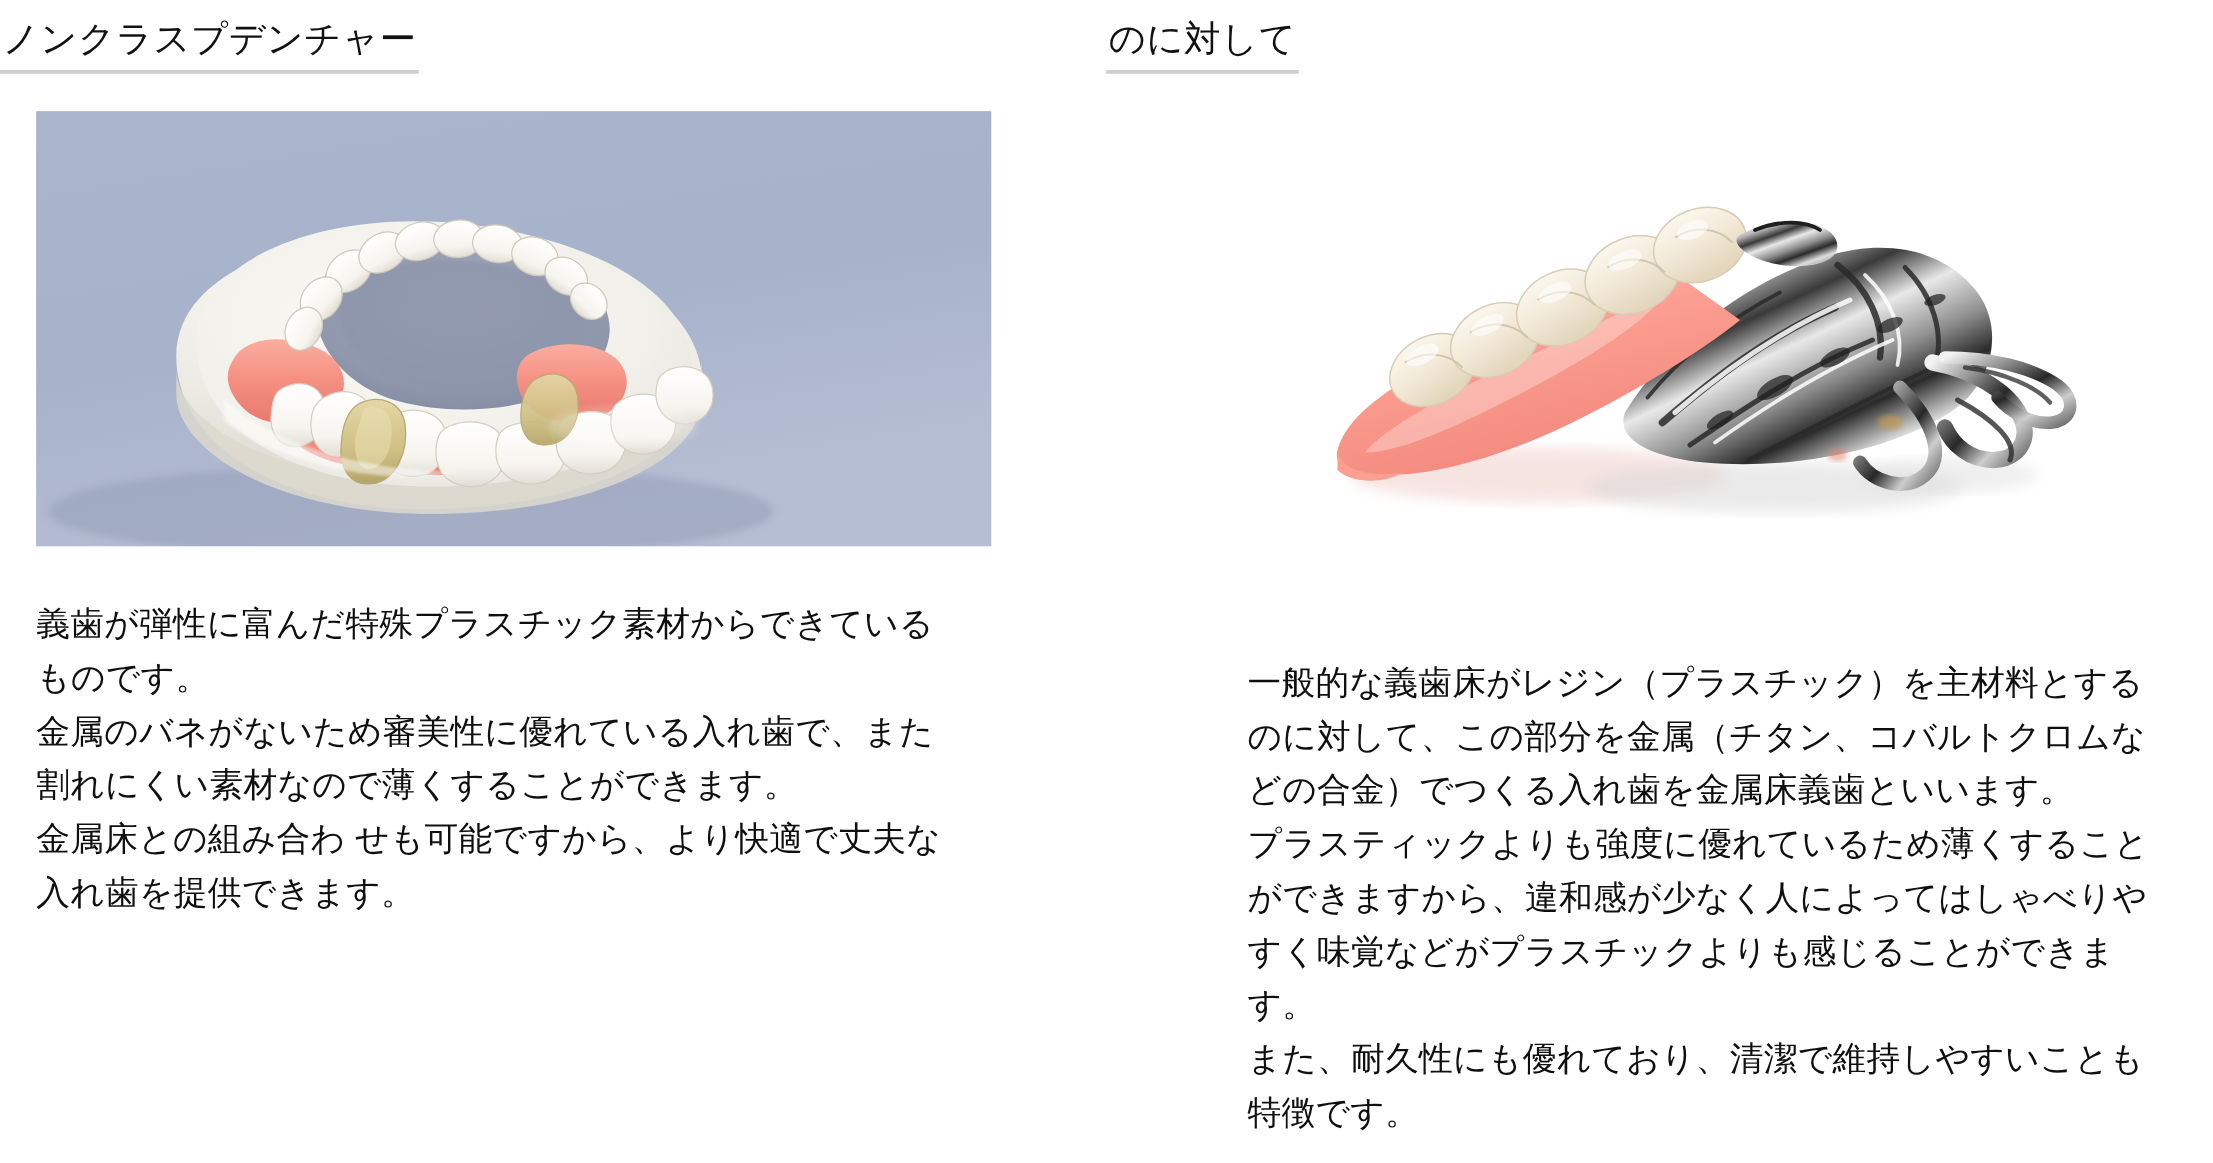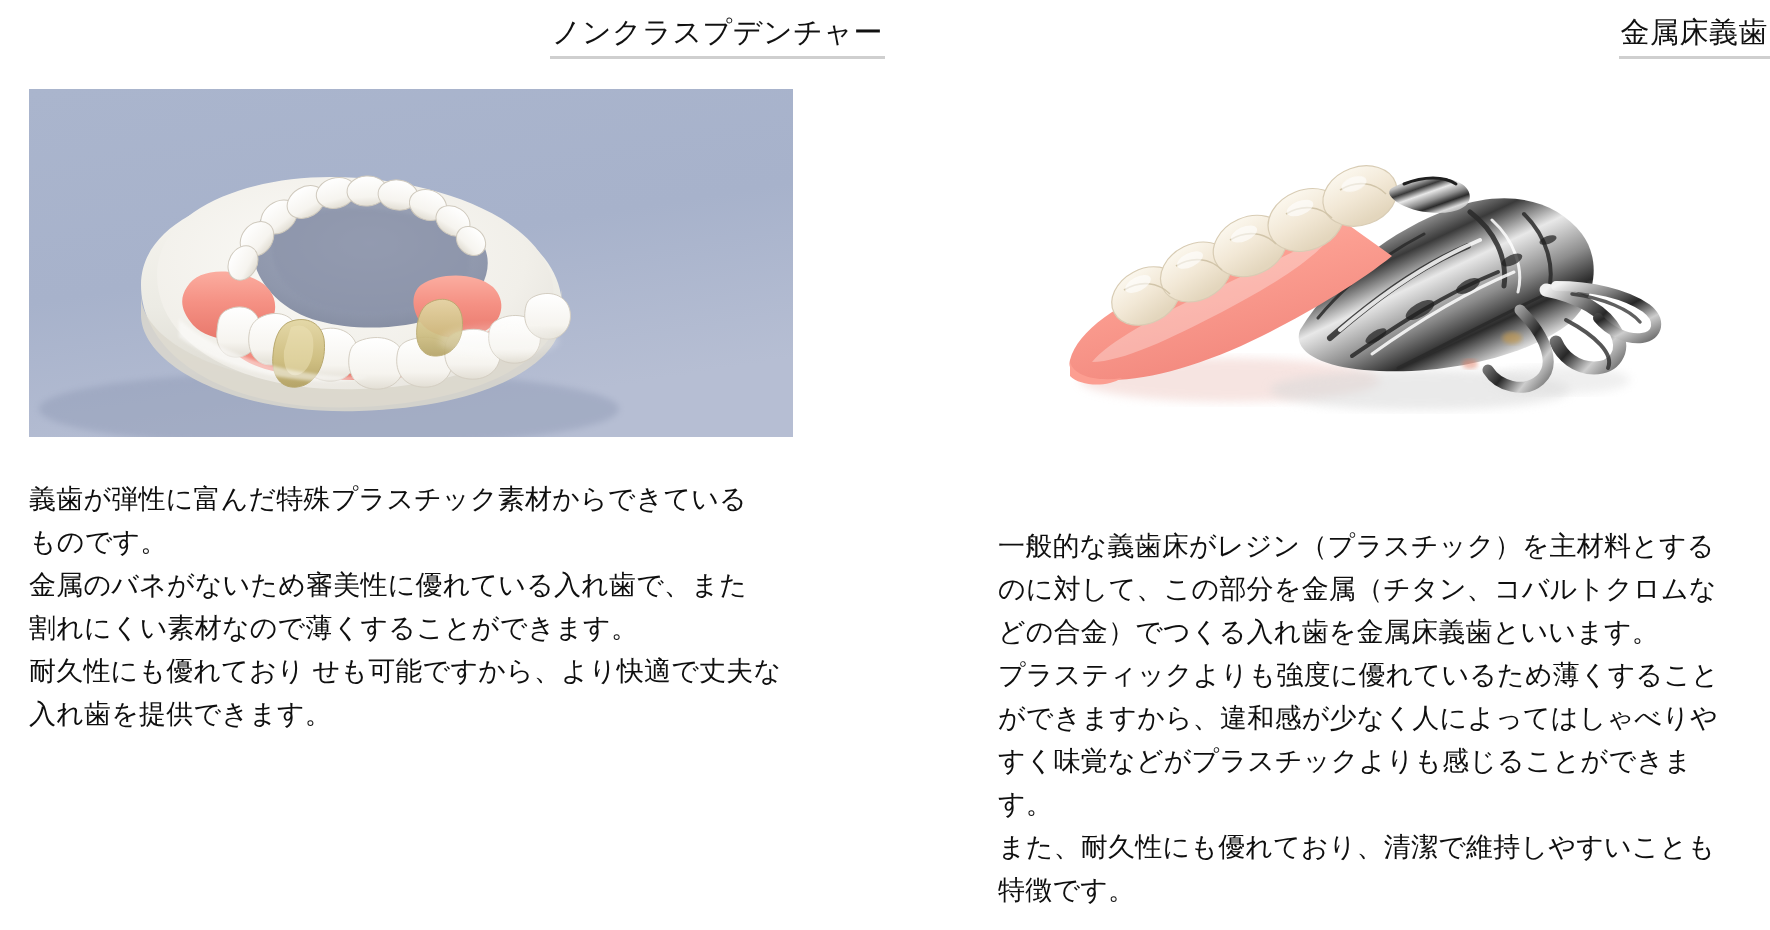--- a/index.html
+++ b/index.html
@@ -19,21 +19,21 @@
     position: absolute;
     top: 0;
   }
   #col-left  { left: 0px;    width: 885px; }
   #col-right { left: 885px;  width: 885px; }
 
   .heading-wrap {
     position: absolute;
     top: 14px;
     width: 100%;
-    text-align: right;
+    text-align: left;
   }
   .heading {
     display: inline-block;
     font-size: 29px;
     line-height: 36px;
     font-weight: 400;
     letter-spacing: 0.5px;
     color: #111111;
     padding: 0 2px 6px 2px;
     border-bottom: 3px solid #cfcfcf;
@@ -197,28 +197,28 @@
 
       <path d="M150 230 C190 268 270 290 340 288 C290 300 200 286 150 248 Z" fill="#ffffff" opacity="0.5" filter="url(#blurXS)"></path>
       <ellipse cx="470" cy="252" rx="60" ry="16" fill="#ffffff" opacity="0.22" filter="url(#blurS)"></ellipse>
     </svg>
   </div>
 
   <div class="body-text" id="text-nonclasp">義歯が弾性に富んだ特殊プラスチック素材からできている
 ものです。
 金属のバネがないため審美性に優れている入れ歯で、また
 割れにくい素材なので薄くすることができます。
-耐久性にも優れており せも可能ですから、より快適で丈夫な
+金属床との組み合わ せも可能ですから、より快適で丈夫な
 入れ歯を提供できます。</div>
 </div>
 
 <div class="column" id="col-right">
 
   <div class="heading-wrap">
-    <span class="heading">金属床義歯</span>
+    <span class="heading">のに対して</span>
   </div>
 </div>
 
 <div class="figure" id="figure-metalbase">
   <svg viewBox="0 0 680 360" preserveAspectRatio="xMidYMid meet" aria-hidden="true">
     <defs>
       <linearGradient id="gumR" x1="0.2" y1="0" x2="0.7" y2="1">
         <stop offset="0%" stop-color="#ffb3a8"></stop>
         <stop offset="40%" stop-color="#fb9d90"></stop>
         <stop offset="100%" stop-color="#f08379"></stop>

